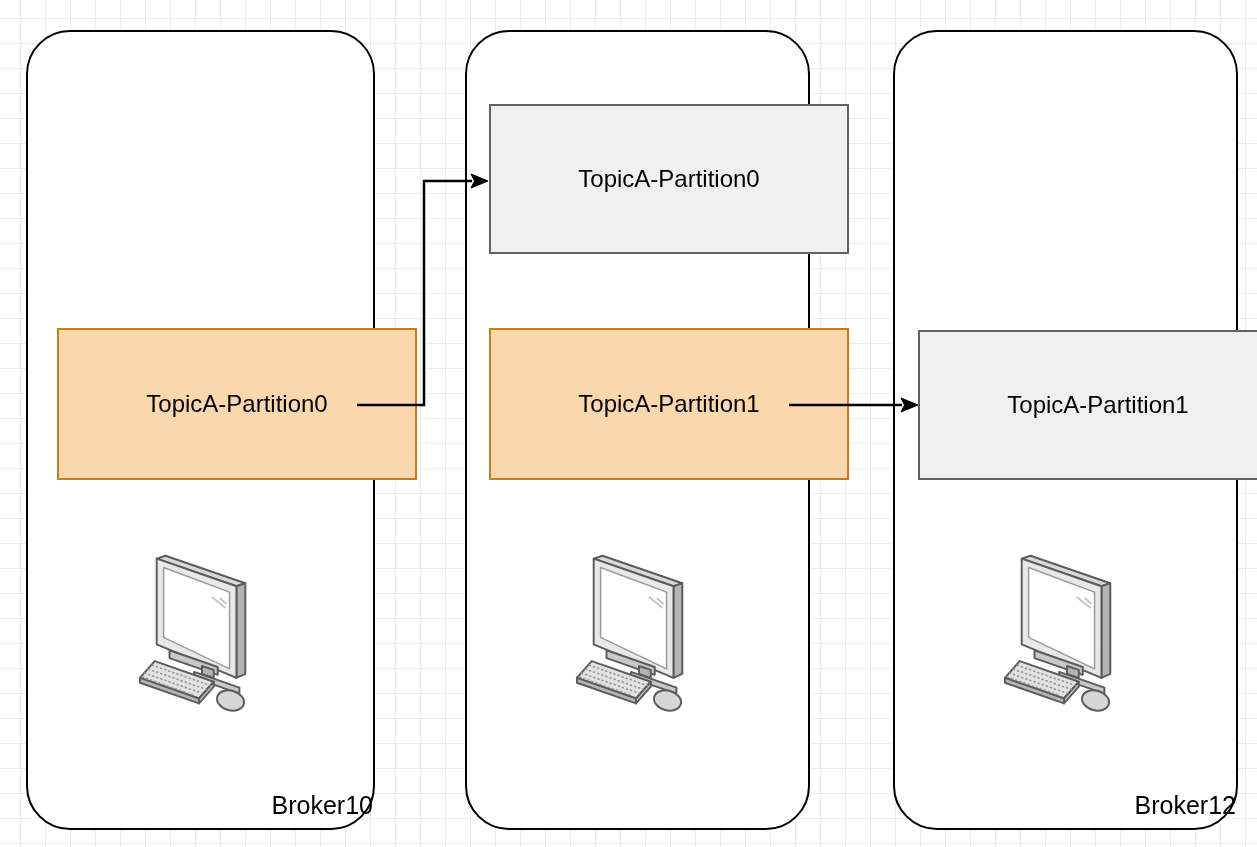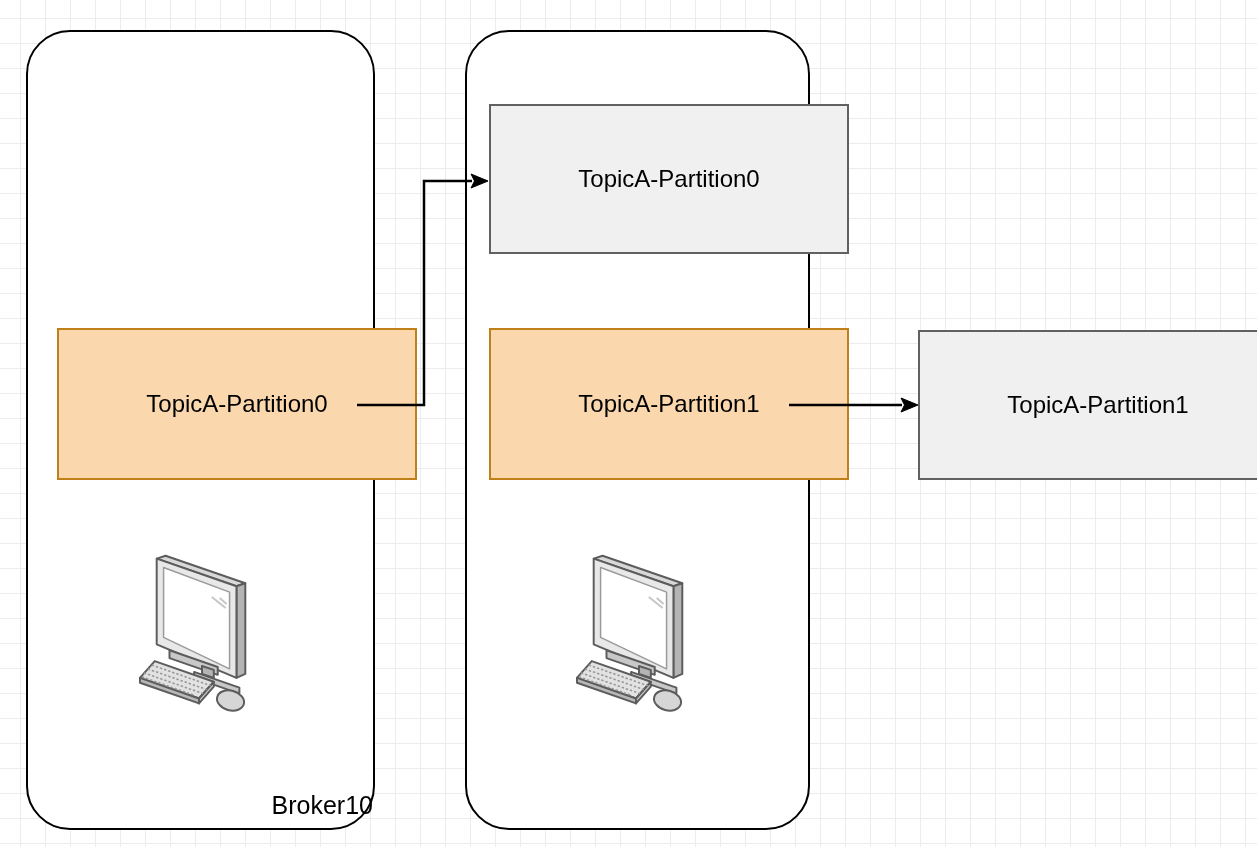--- a/index.html
+++ b/index.html
@@ -120,20 +120,26 @@
     </svg>
     <div class="broker-label">Broker10</div>
   </div>
 
   <div class="broker" id="broker1">
     <svg class="pc" viewBox="0 0 130 165">
       <use href="#pc-icon"></use>
     </svg>
   </div>
 
+  <div class="broker" id="broker2">
+    <svg class="pc" viewBox="0 0 130 165">
+      <use href="#pc-icon"></use>
+    </svg>
+    <div class="broker-label">Broker12</div>
+  </div>
 
   <div class="part leader" id="p0">
     <span>TopicA-Partition0</span>
   </div>
 
   <div class="part replica" id="p1">
     <span>TopicA-Partition0</span>
   </div>
 
   <div class="part leader" id="p2">

